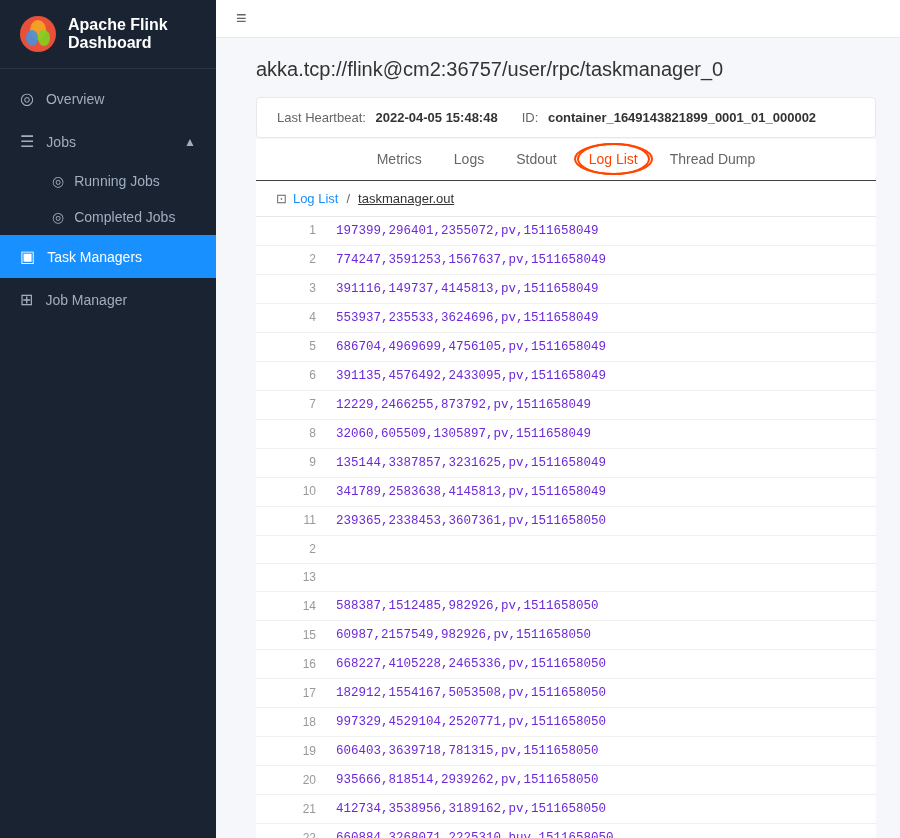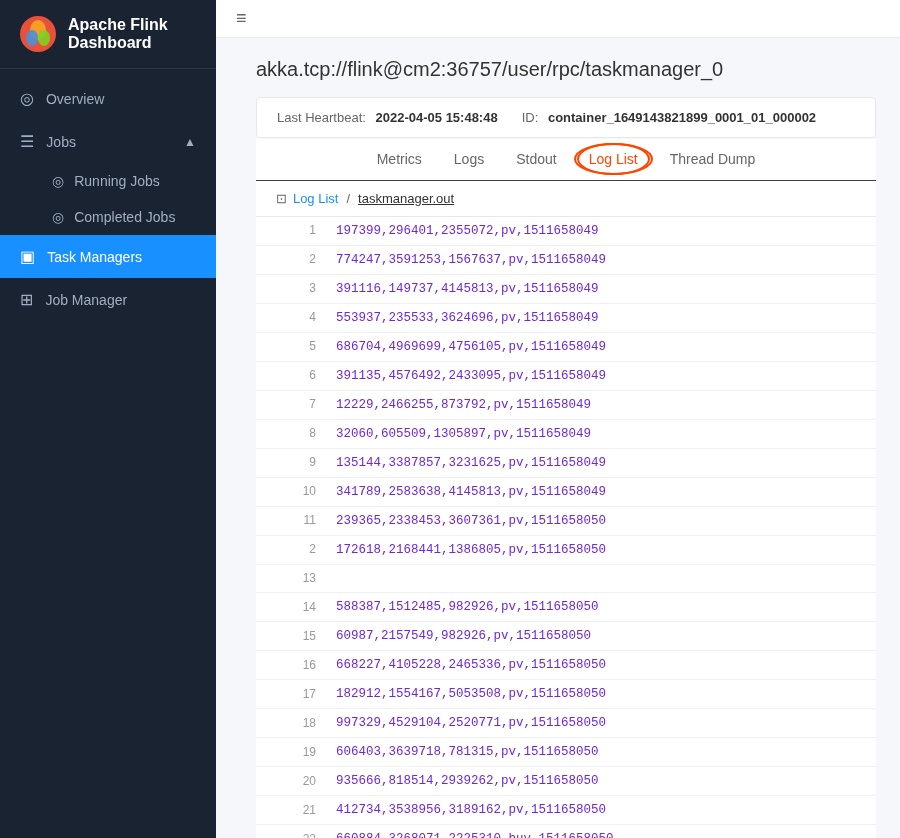--- a/index.html
+++ b/index.html
@@ -296,21 +296,20 @@
         <div class="log-row">
           <span class="log-num">10</span>
           <span class="log-content">341789,2583638,4145813,pv,1511658049</span>
         </div>
         <div class="log-row">
           <span class="log-num">11</span>
           <span class="log-content">239365,2338453,3607361,pv,1511658050</span>
         </div>
         <div class="log-row">
           <span class="log-num">2</span>
-          <span class="log-content">172618,2168441,1386805,pv,1511658050</span>
         </div>
         <div class="log-row">
           <span class="log-num">13</span>
         </div>
         <div class="log-row">
           <span class="log-num">14</span>
           <span class="log-content">588387,1512485,982926,pv,1511658050</span>
         </div>
         <div class="log-row">
           <span class="log-num">15</span>

